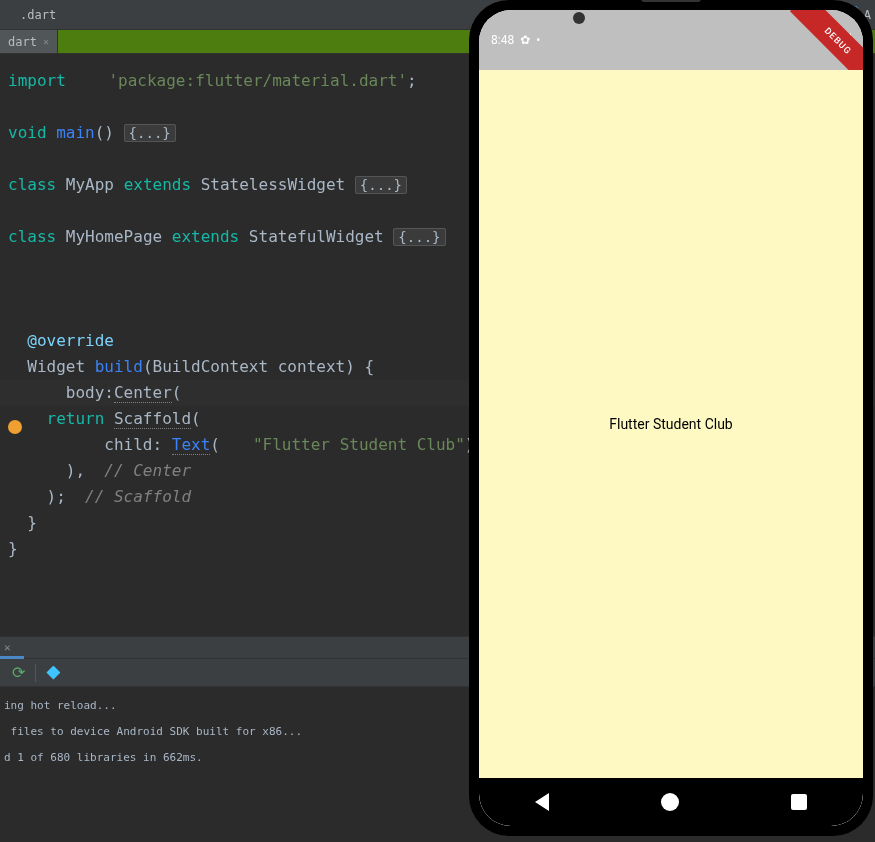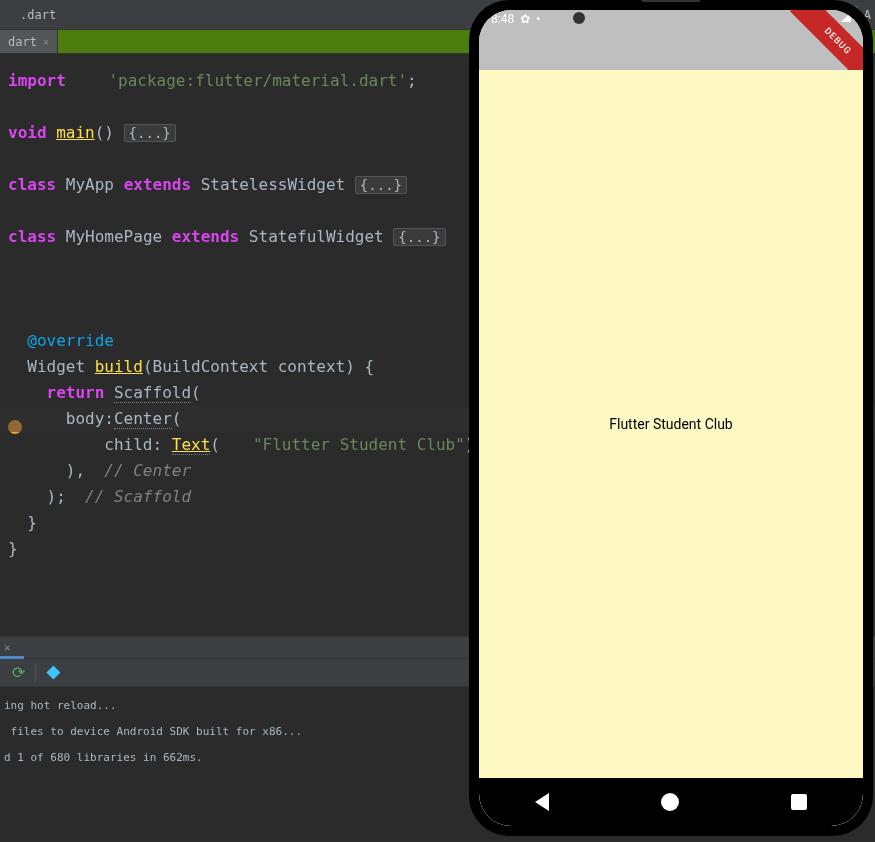--- a/index.html
+++ b/index.html
@@ -82,26 +82,26 @@
     line-height: 26px;
     height: 582px;
     background: #2b2b2b;
     position: relative;
   }
   .line { 
     padding-left: 8px; 
     white-space: pre;
     position: relative;
   }
-  .kw { color: #d946ef; font-weight: bold; }
+  .kw { color: #14b8a6; }
   .ident { color: #a9b7c6; }
-  .yellow { color: #fde047; text-decoration: underline; }
+  .yellow { color: #3b82f6; }
   .str { color: #6a8759; margin-left: 33px; }
   .comment { color: #808080; font-style: italic; }
-  .anno { color: #0ea5e9; }
+  .anno { color: #7dd3fc; }
   .fold {
     background: #3b3b3b;
     border: 1px solid #555;
     padding: 0 4px;
     border-radius: 2px;
     font-size: 14px;
   }
   .underline { border-bottom: 1px dotted #808080; }
   .cursor-line {
     background: rgba(50,50,50,0.5);
@@ -203,21 +203,21 @@
     height: 12px;
     background: #333;
     border-radius: 50%;
     z-index: 10;
   }
   .status-bar {
     height: 76px;
     background: #bfbfbf;
     display: flex;
     align-items: flex-start;
-    padding: 2px 12px 0;
+    padding: 23px 12px 0;
     color: #fff;
     font-size: 12px;
     font-family: Roboto, sans-serif;
     gap: 6px;
   }
   .status-right { margin-left: auto; display: flex; gap: 6px; align-items: center; }
   .wifi-tri {
     width: 0; height: 0;
     border-left: 7px solid transparent;
     border-right: 7px solid transparent;
@@ -315,22 +315,22 @@
   <div class="line"><span class="kw">void</span> <span class="yellow">main</span><span>()</span> <span class="fold">{...}</span></div>
   <div class="line"> </div>
   <div class="line"><span class="kw">class</span> <span>MyApp</span> <span class="kw">extends</span> <span>StatelessWidget</span> <span class="fold">{...}</span></div>
   <div class="line"> </div>
   <div class="line"><span class="kw">class</span> <span>MyHomePage</span> <span class="kw">extends</span> <span>StatefulWidget</span> <span class="fold">{...}</span></div>
   <div class="line"> </div>
   <div class="line"> </div>
   <div class="line"> </div>
   <div class="line">  <span class="anno">@override</span></div>
   <div class="line">  <span>Widget</span> <span class="yellow">build</span><span>(BuildContext context) {</span></div>
+  <div class="line cursor-line">      <span class="ident">body:</span><span class="underline">Center</span><span>(</span></div>
   <div class="line">    <span class="kw">return</span> <span class="underline">Scaffold</span><span>(</span></div>
-  <div class="line cursor-line">      <span class="ident">body:</span><span class="underline">Center</span><span>(</span></div>
   <div class="line">          <span>child:</span> <span class="yellow underline">Text</span><span>(</span><span class="str">"Flutter Student Club"</span><span>)</span></div>
   <div class="line">      <span>),</span>  <span class="comment">// Center</span></div>
   <div class="line">    <span>);</span>  <span class="comment">// Scaffold</span></div>
   <div class="line">  <span>}</span></div>
   <div class="line"><span>}</span></div>
 </div>
 
 <div class="console-panel">
   <div class="console-tabs">
     <span style="color:#888;">✕</span>

